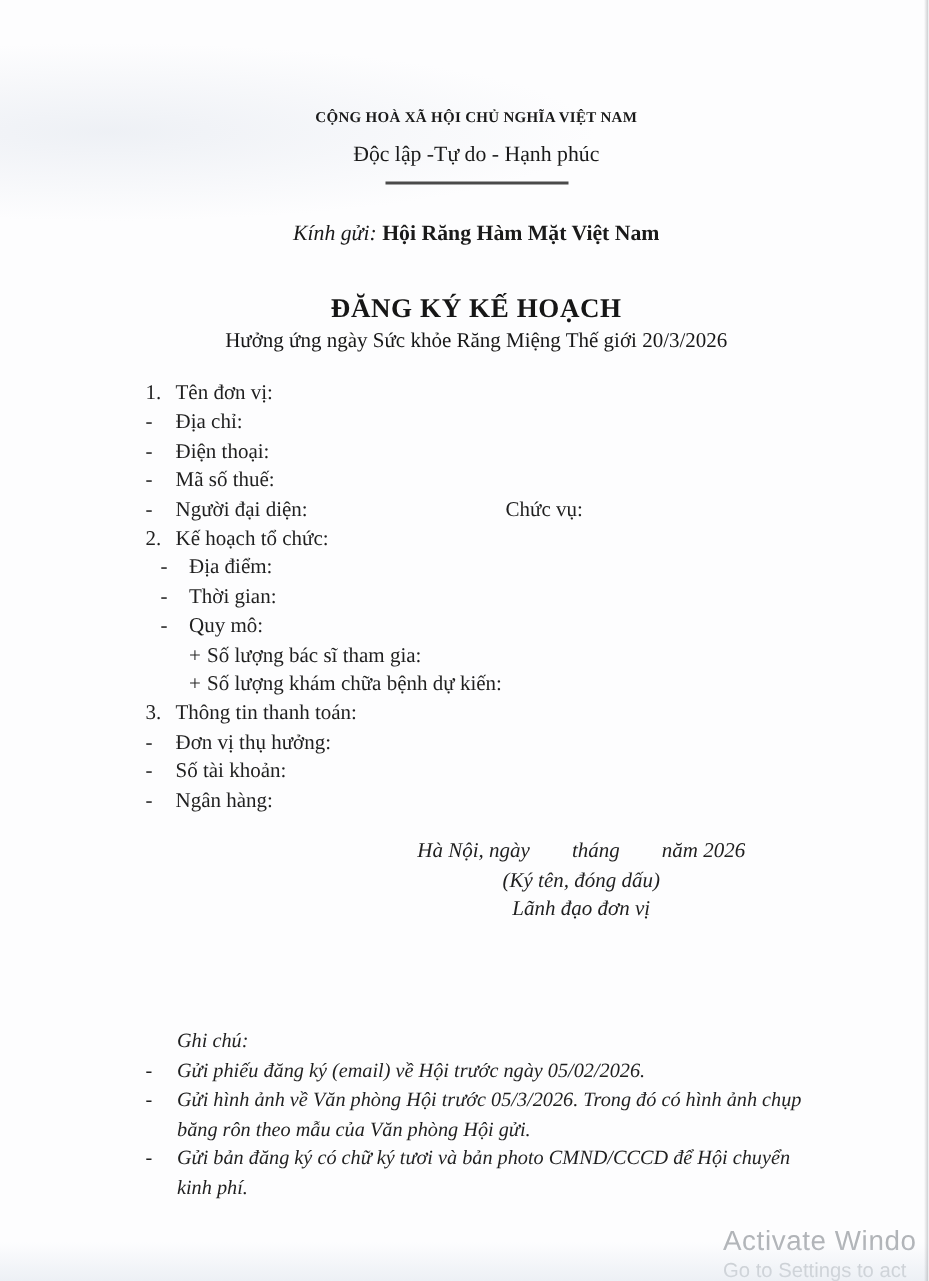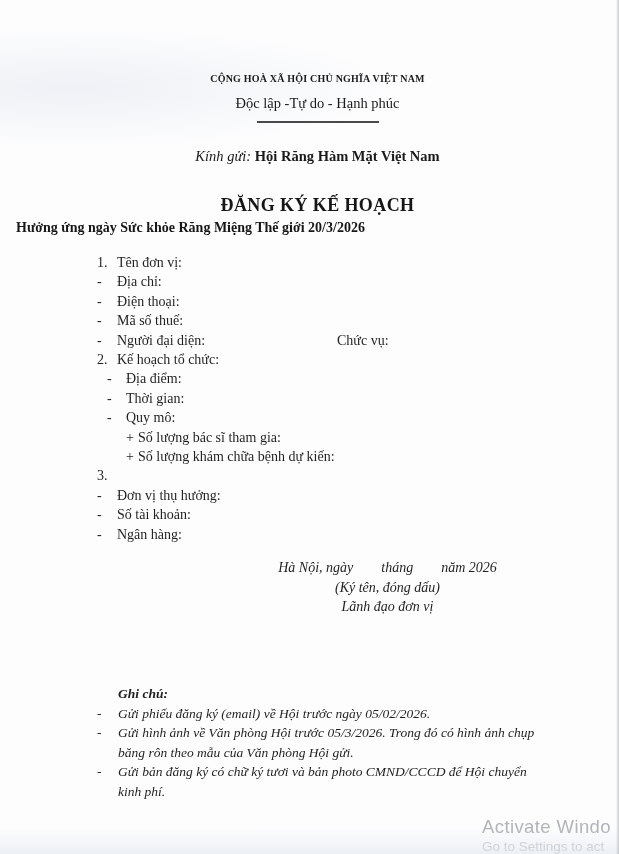--- a/index.html
+++ b/index.html
@@ -38,22 +38,22 @@
 
   .recipient { position:absolute; top:148px; left:16px; right:0; text-align:center; font-size:14.5px; color:#1a1a1a; }
   .recipient .lbl { font-style:italic; }
   .recipient .nm { font-weight:bold; }
 
   .doc-title {
     position:absolute; top:195px; left:16px; right:0; text-align:center;
     font-size:18px; font-weight:bold; color:#161616; letter-spacing:.4px;
   }
   .doc-subtitle {
-    position:absolute; top:220px; left:16px; right:0; 
-    font-size:14px; font-weight:bold; color:#161616;
+    position:absolute; top:220px; left:16px; right:0; text-align:center;
+    font-size:14px; font-weight:normal; color:#161616;
   }
 
   
   .form { position:absolute; top:253px; left:97px; width:465px; font-size:14px; line-height:19.4px; color:#1f1f1f; }
   .fline { display:flex; position:relative; }
   .fline .mk { flex:none; }
   .lv1 .mk { width:20px; }
   .lv2 { margin-left:10px; }
   .lv2 .mk { width:19px; }
   .lv3 { margin-left:29px; }
@@ -62,21 +62,21 @@
 
   
   .signature {
     position:absolute; top:558px; left:240px; width:295px;
     text-align:center; font-style:italic; font-size:14px; line-height:19.6px; color:#1f1f1f;
   }
   .signature .pd { white-space:pre; }
 
   
   .notes { position:absolute; top:684px; left:97px; width:455px; font-style:italic; font-size:13.5px; line-height:19.6px; color:#1f1f1f; }
-  .notes .nh { font-weight:bold; margin-left:21px; }
+  .notes .nh { font-weight:normal; margin-left:21px; }
   .note { display:flex; }
   .note .mk { flex:none; width:21px; }
   .note .nt { width:430px; }
 
   
   .watermark { position:absolute; left:482px; top:816px; font-family:"Liberation Sans","DejaVu Sans",sans-serif; white-space:nowrap; }
   .wm1 { font-size:18.5px; letter-spacing:.4px; line-height:22px; }
   .wm2 { font-size:13.5px; line-height:17px; }
 </style>
 </head>
@@ -141,20 +141,21 @@
     <div class="fline lv3">
       <span class="mk">+</span>
       <span class="tx">Số lượng bác sĩ tham gia:</span>
     </div>
     <div class="fline lv3">
       <span class="mk">+</span>
       <span class="tx">Số lượng khám chữa bệnh dự kiến:</span>
     </div>
     <div class="fline lv1">
       <span class="mk">3.</span>
+      <span class="tx">Thông tin thanh toán:</span>
     </div>
     <div class="fline lv1">
       <span class="mk">-</span>
       <span class="tx">Đơn vị thụ hưởng:</span>
     </div>
     <div class="fline lv1">
       <span class="mk">-</span>
       <span class="tx">Số tài khoản:</span>
     </div>
     <div class="fline lv1">

